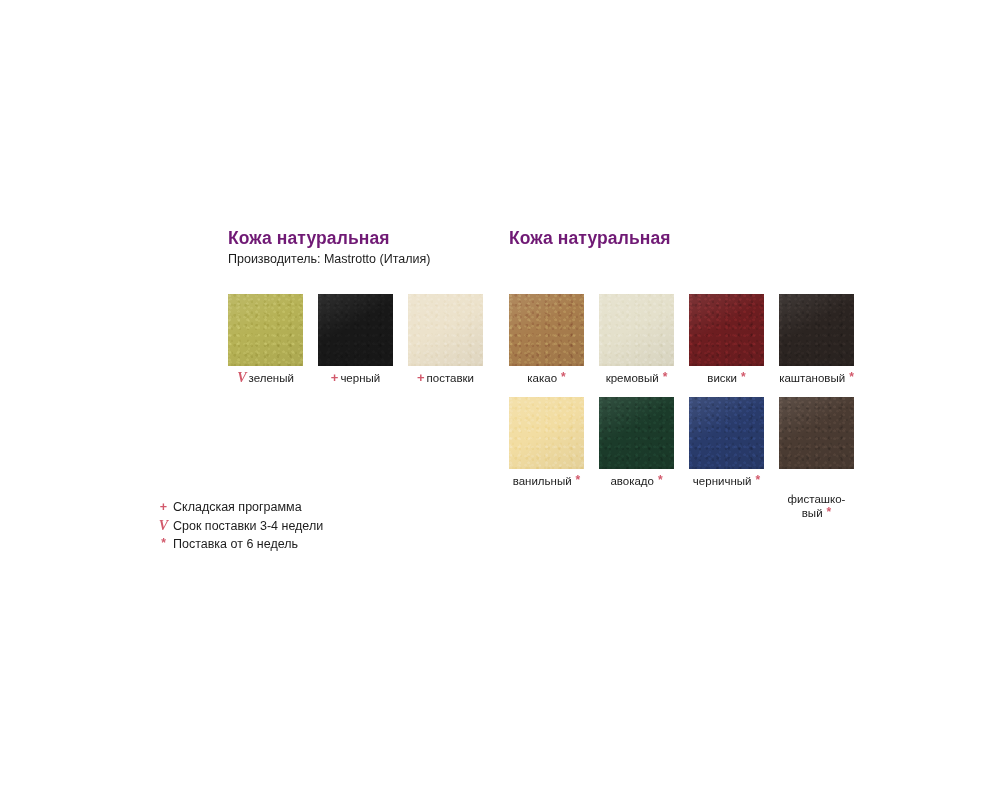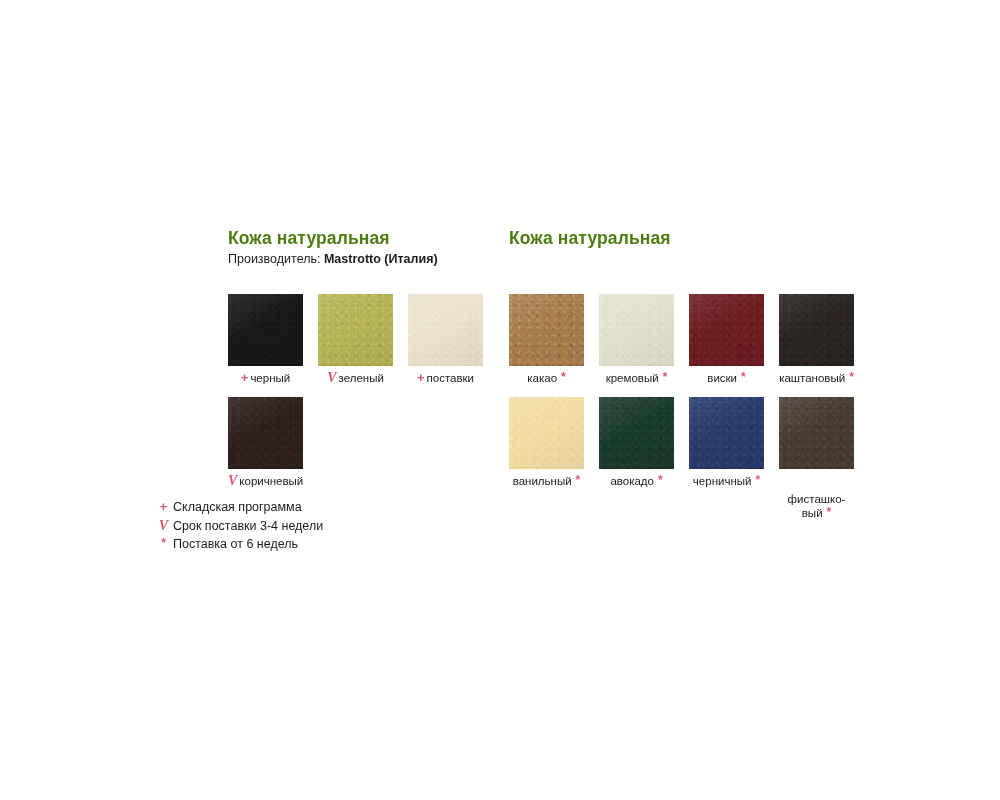--- a/index.html
+++ b/index.html
@@ -29,35 +29,35 @@
   .panel {
     position: absolute;
     top: 228px;
   }
   .panel.left  { left: 228px; width: 340px; }
   .panel.right { left: 509px; width: 390px; }
 
   .panel-title {
     font-size: 17.5px;
     font-weight: bold;
-    color: #4d7c0f;
+    color: #701a75;
     letter-spacing: .1px;
     line-height: 20px;
     margin: 0 0 4px 0;
     white-space: nowrap;
   }
   .panel-sub {
     font-size: 12.5px;
     font-weight: normal;
     color: #1c1c1c;
     line-height: 15px;
     margin: 0;
     white-space: nowrap;
   }
-  .panel-sub b { font-weight: bold; text-align: right; }
+  .panel-sub b { font-weight: normal; text-align: right; }
 
   
   .swatch-rows {
     position: absolute;
     top: 66px;
     left: 0;
   }
   .swatch-row {
     display: flex;
     align-items: flex-start;
@@ -148,51 +148,43 @@
 <div id="sheet">
 
   <section class="panel left">
     <h2 class="panel-title">Кожа натуральная</h2>
     <p class="panel-sub"><span>Производитель: </span><b>Mastrotto (Италия)</b></p>
 
     <div class="swatch-rows">
       <div class="swatch-row">
 
         <div class="swatch-cell">
+          <span class="swatch" style="background-color: rgb(182, 178, 86);">
+              <span class="sheen"></span>
+            </span>
+          <span class="swatch-label pre"><span class="mark vee">V</span><span class="lbl-text">зеленый</span></span>
+        </div>
+
+        <div class="swatch-cell">
           <span class="swatch" style="background-color: rgb(24, 24, 24);">
               <span class="sheen"></span>
             </span>
           <span class="swatch-label pre"><span class="mark plus">+</span><span class="lbl-text">черный</span></span>
         </div>
 
-        <div class="swatch-cell">
-          <span class="swatch" style="background-color: rgb(182, 178, 86);">
-              <span class="sheen"></span>
-            </span>
-          <span class="swatch-label pre"><span class="mark vee">V</span><span class="lbl-text">зеленый</span></span>
-        </div>
-
 
         <div class="swatch-cell">
           <span class="swatch" style="background-color: rgb(236, 226, 203);">
               <span class="sheen"></span>
             </span>
           <span class="swatch-label pre"><span class="mark plus">+</span><span class="lbl-text">поставки</span></span>
         </div>
 
       </div>
 
-      <div class="swatch-row">
-        <div class="swatch-cell">
-          <span class="swatch" style="background-color: rgb(46, 32, 25);">
-              <span class="sheen"></span>
-            </span>
-          <span class="swatch-label pre"><span class="mark vee">V</span><span class="lbl-text">коричневый</span></span>
-        </div>
-      </div>
     </div>
   </section>
 
   <section class="panel right">
     <h2 class="panel-title">Кожа натуральная</h2>
 
     <div class="swatch-rows">
       <div class="swatch-row">
 
         <div class="swatch-cell">

